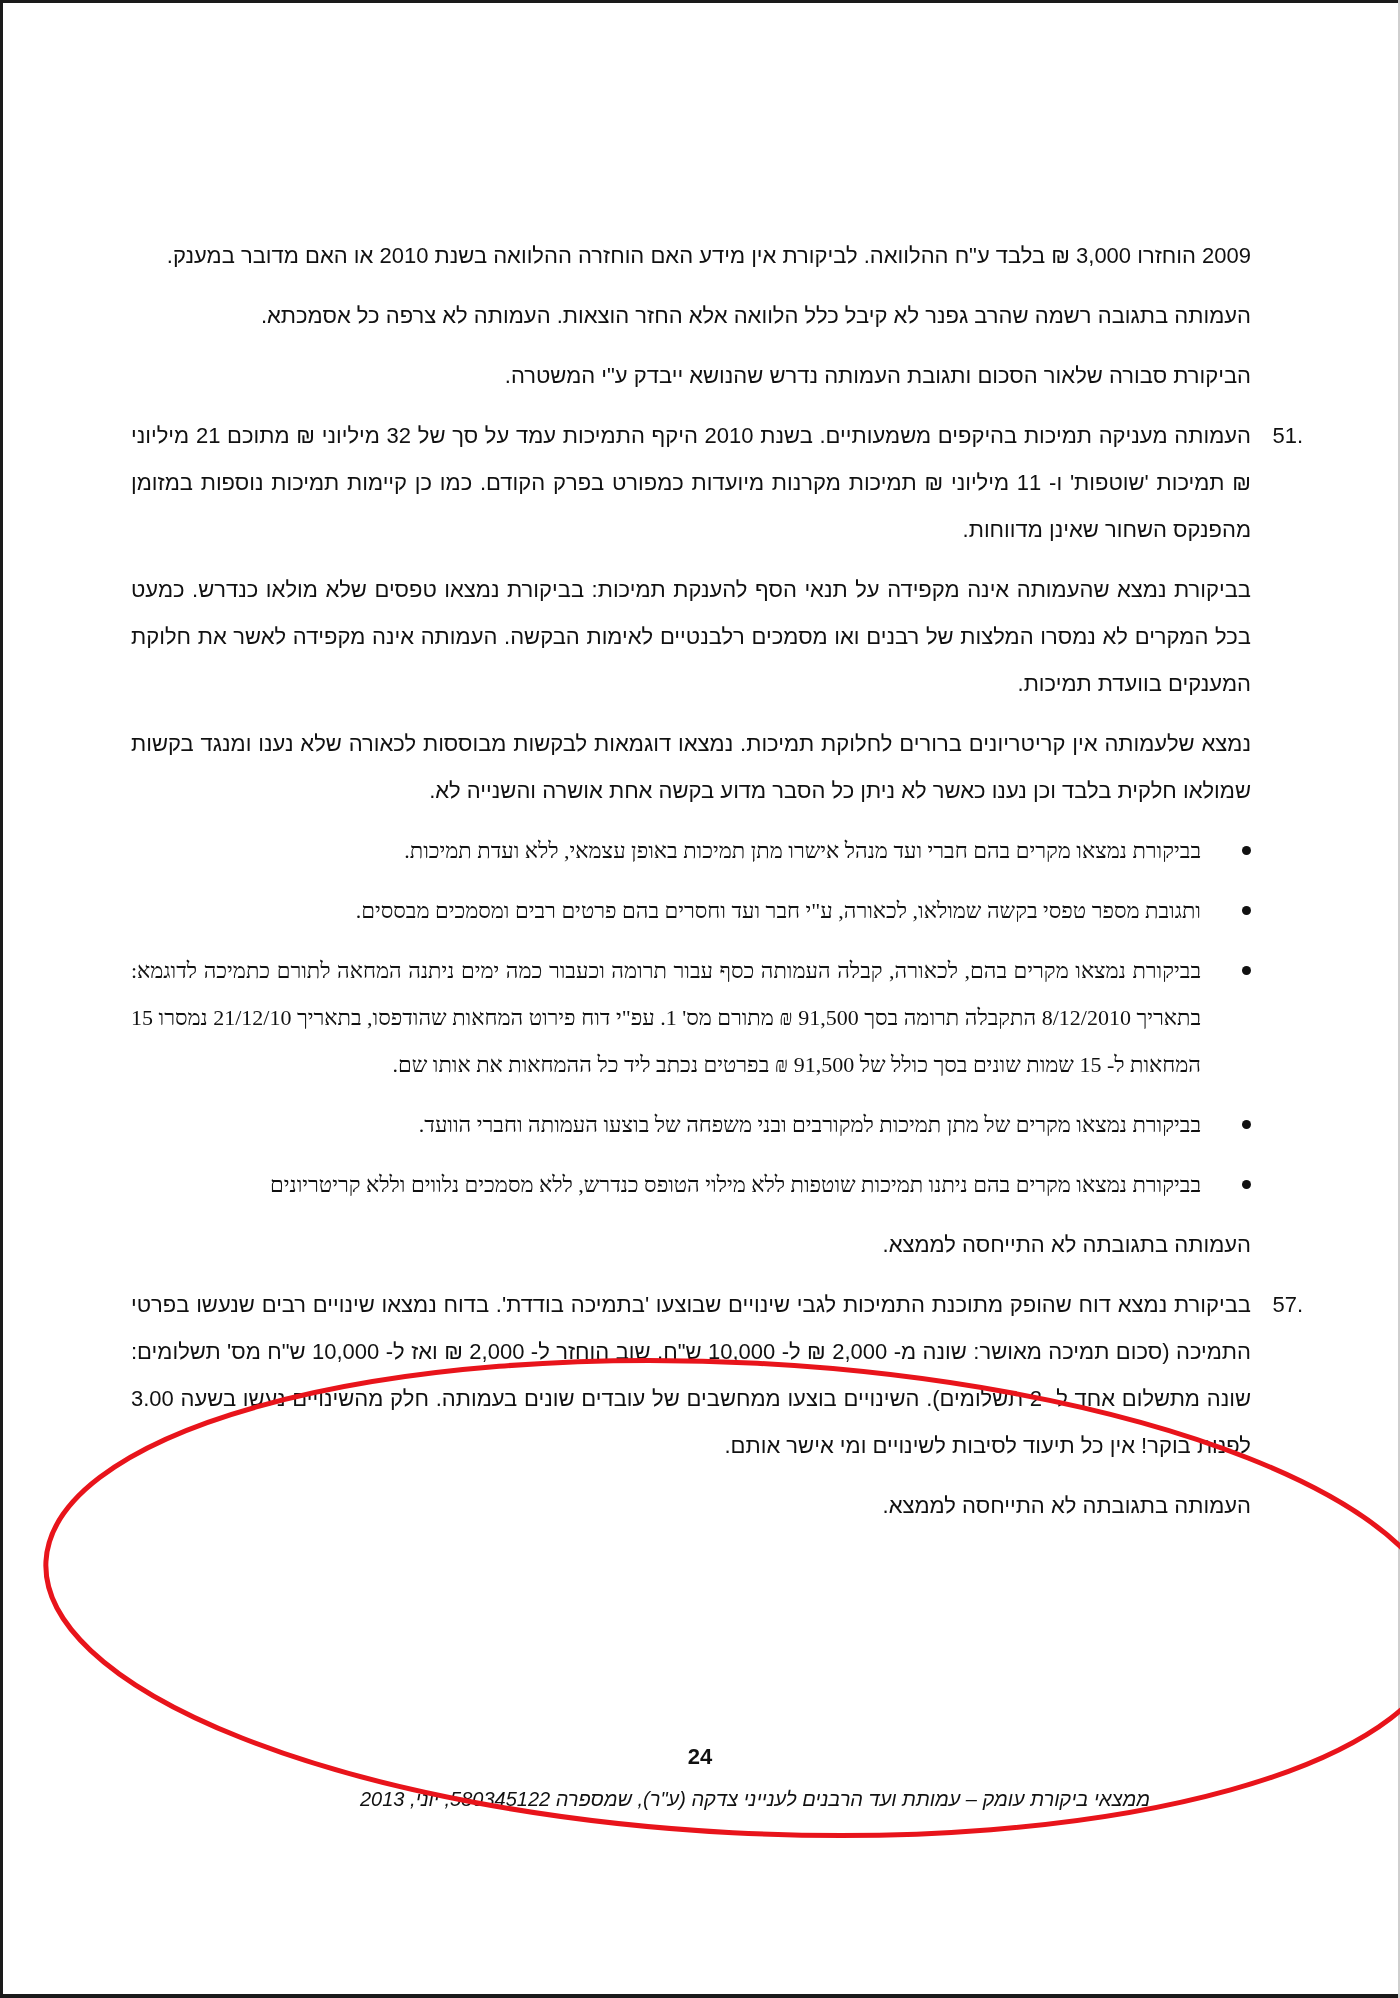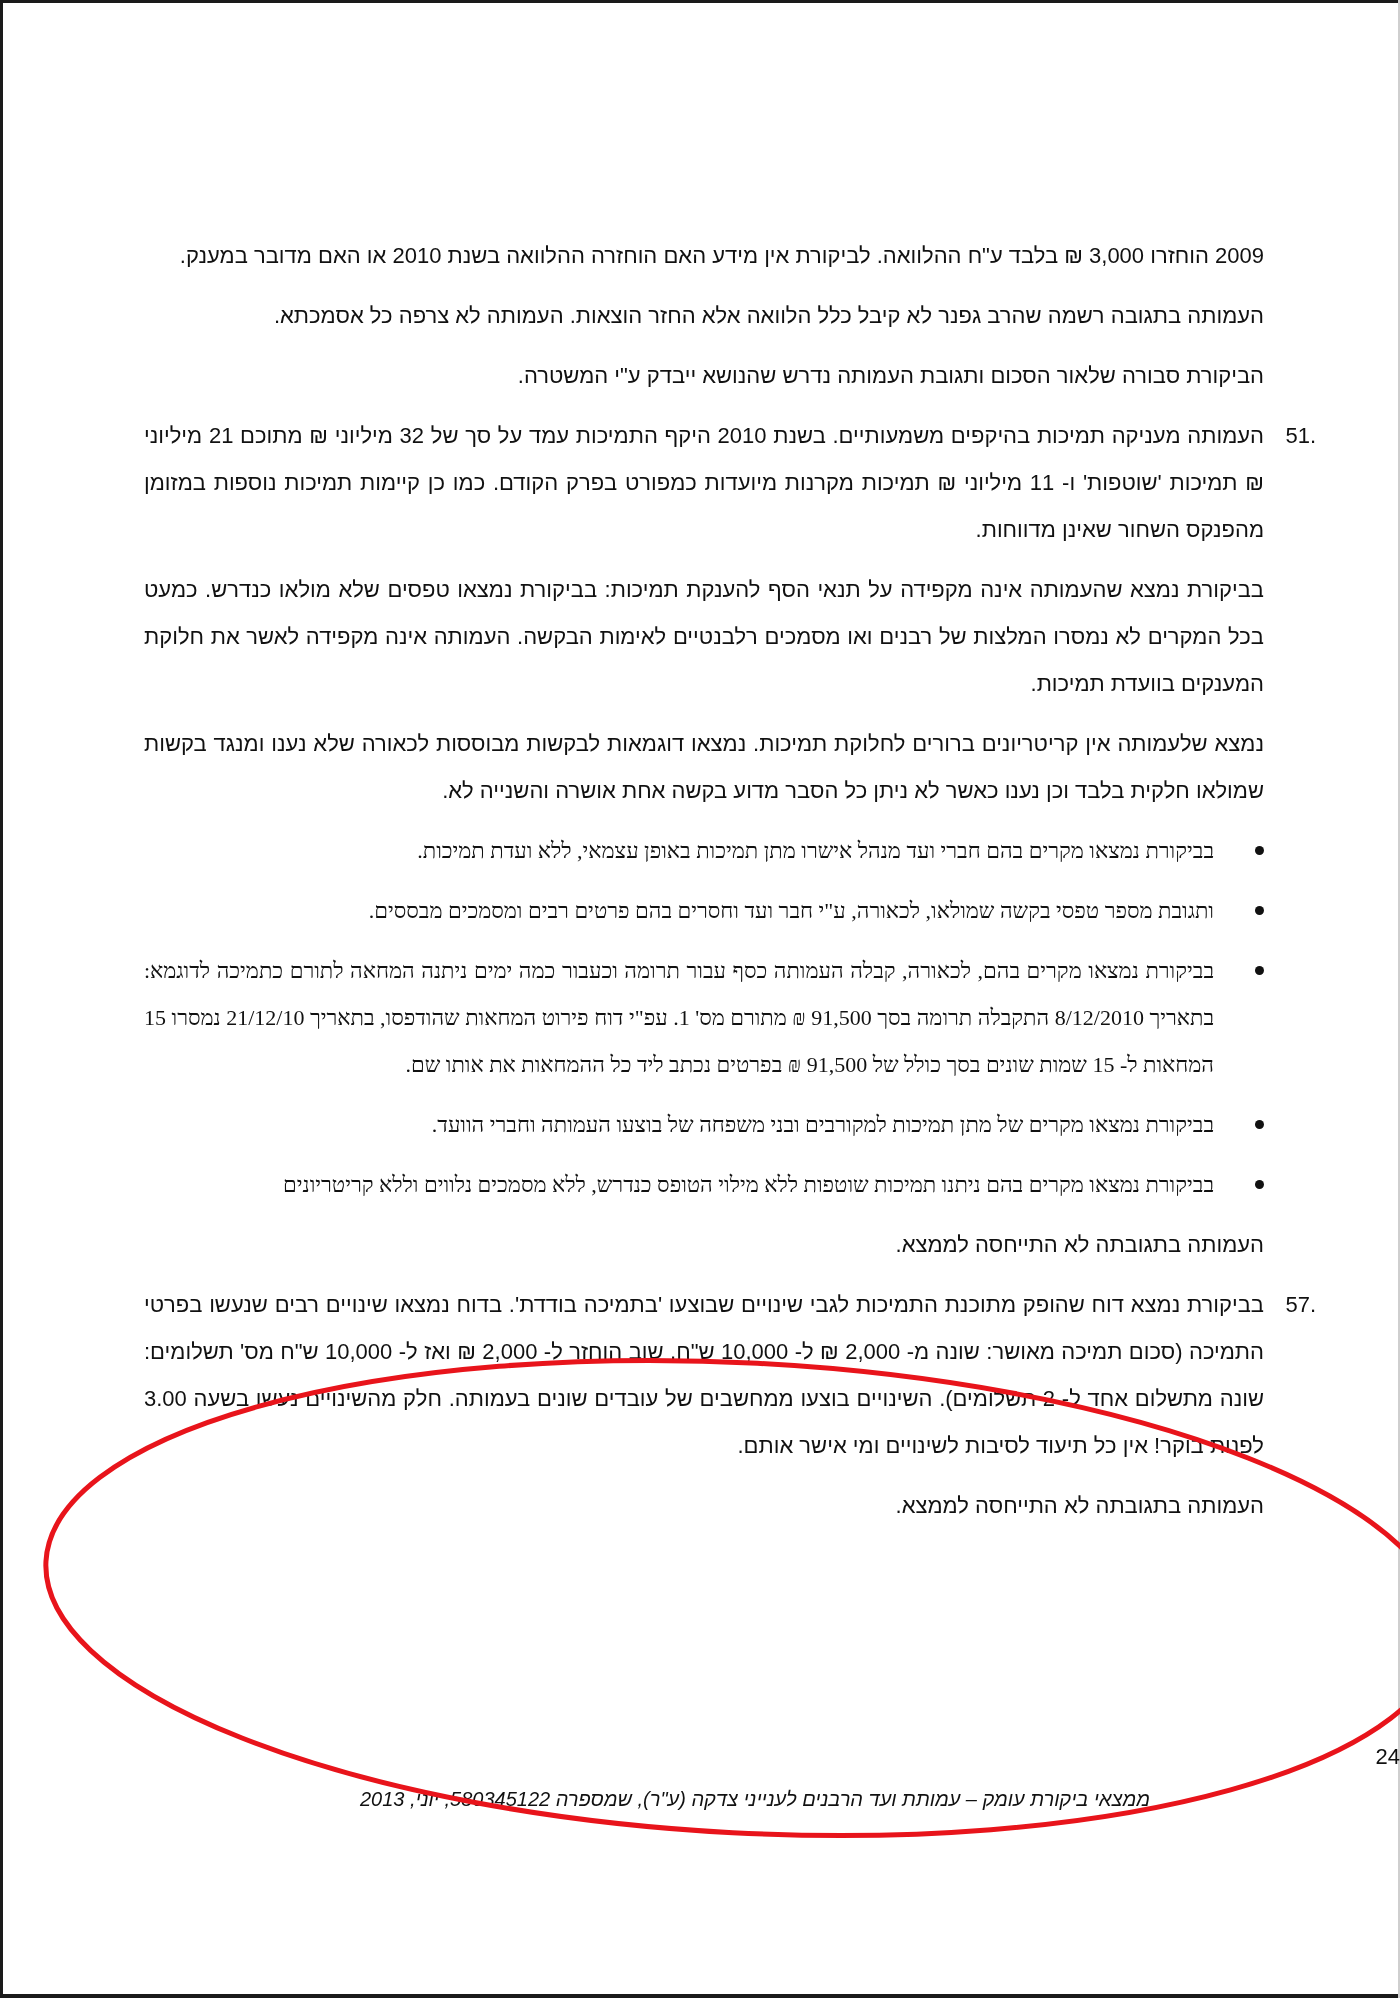--- a/index.html
+++ b/index.html
@@ -18,21 +18,21 @@
       position: absolute; left: 0; top: 0; width: 3px; height: 1998px; background: #1a1a1a;
     }
     .scan-border-bottom {
       position: absolute; left: 0; bottom: 0; width: 1400px; height: 4px; background: #1a1a1a;
     }
     .scan-border-right {
       position: absolute; right: 0; top: 0; width: 2px; height: 1998px; background: #cfcfcf;
     }
     .page {
       position: absolute;
-      left: 144px;
+      left: 131px;
       top: 232px;
       width: 1120px;
       direction: rtl;
       text-align: justify;
       font-size: 22px;
       line-height: 47px;
     }
     .para { margin: 0 0 13px 0; }
     .para.numbered { position: relative; }
     .num {
@@ -52,23 +52,23 @@
       right: 0;
       top: 19px;
       width: 9px; height: 9px;
       border-radius: 50%;
       background: #111111;
     }
     .page-number {
       position: absolute;
       left: 0; width: 1400px;
       top: 1744px;
-      text-align: right;
+      text-align: center;
       font-size: 22px;
-      font-weight: normal;
+      font-weight: bold;
       font-family: "Liberation Sans Narrow", "Liberation Sans", sans-serif;
     }
     .footer {
       position: absolute;
       left: 265px;
       top: 1788px;
       width: 885px;
       direction: rtl;
       text-align: right;
       font-size: 20px;

